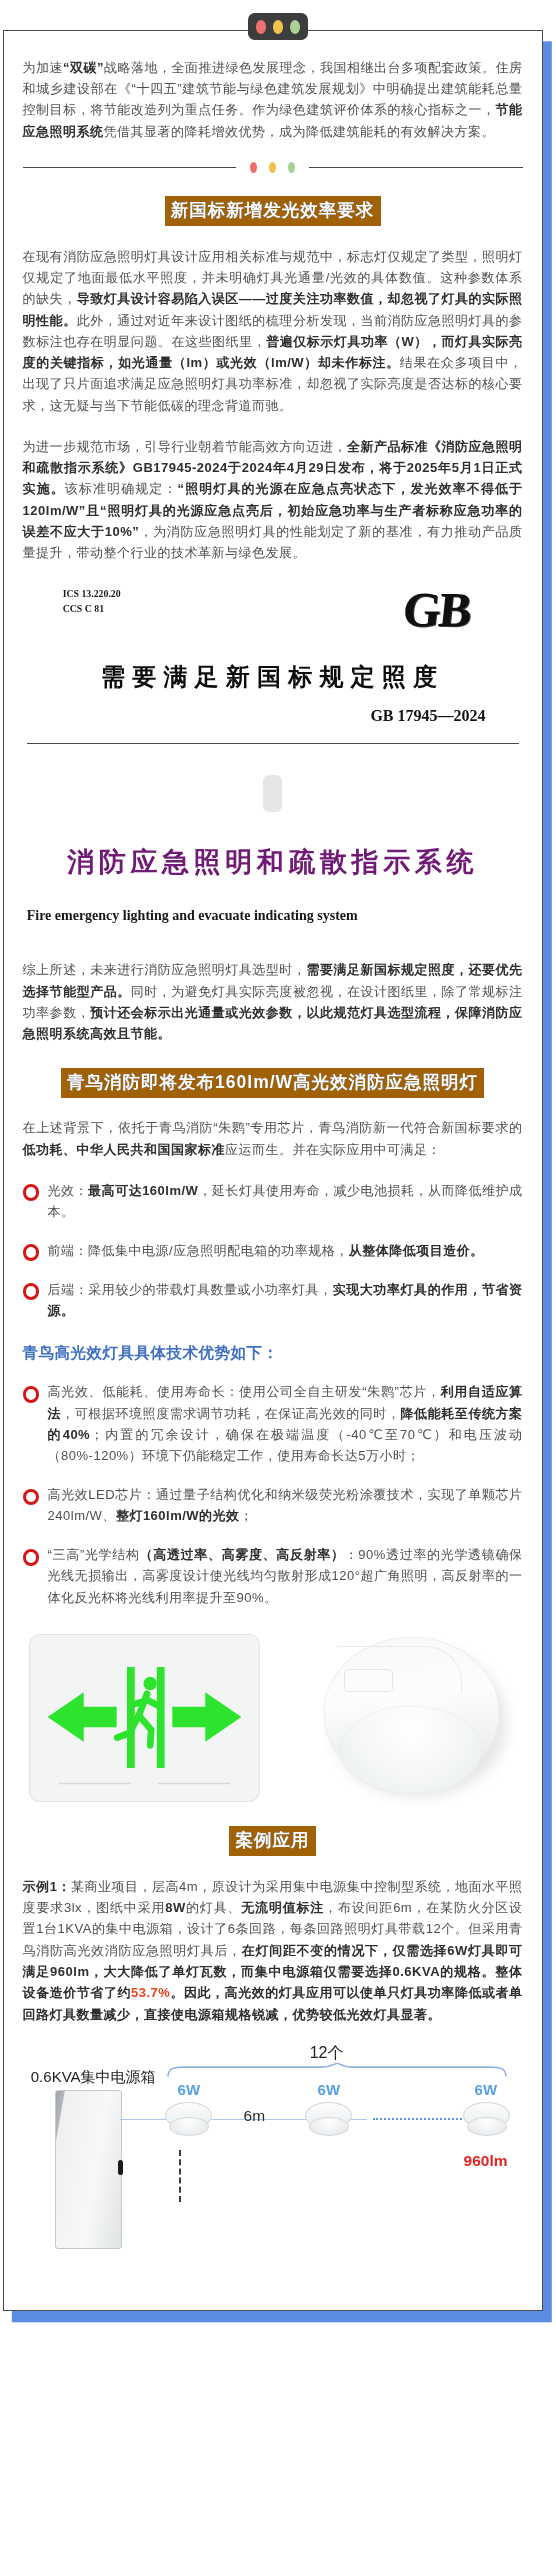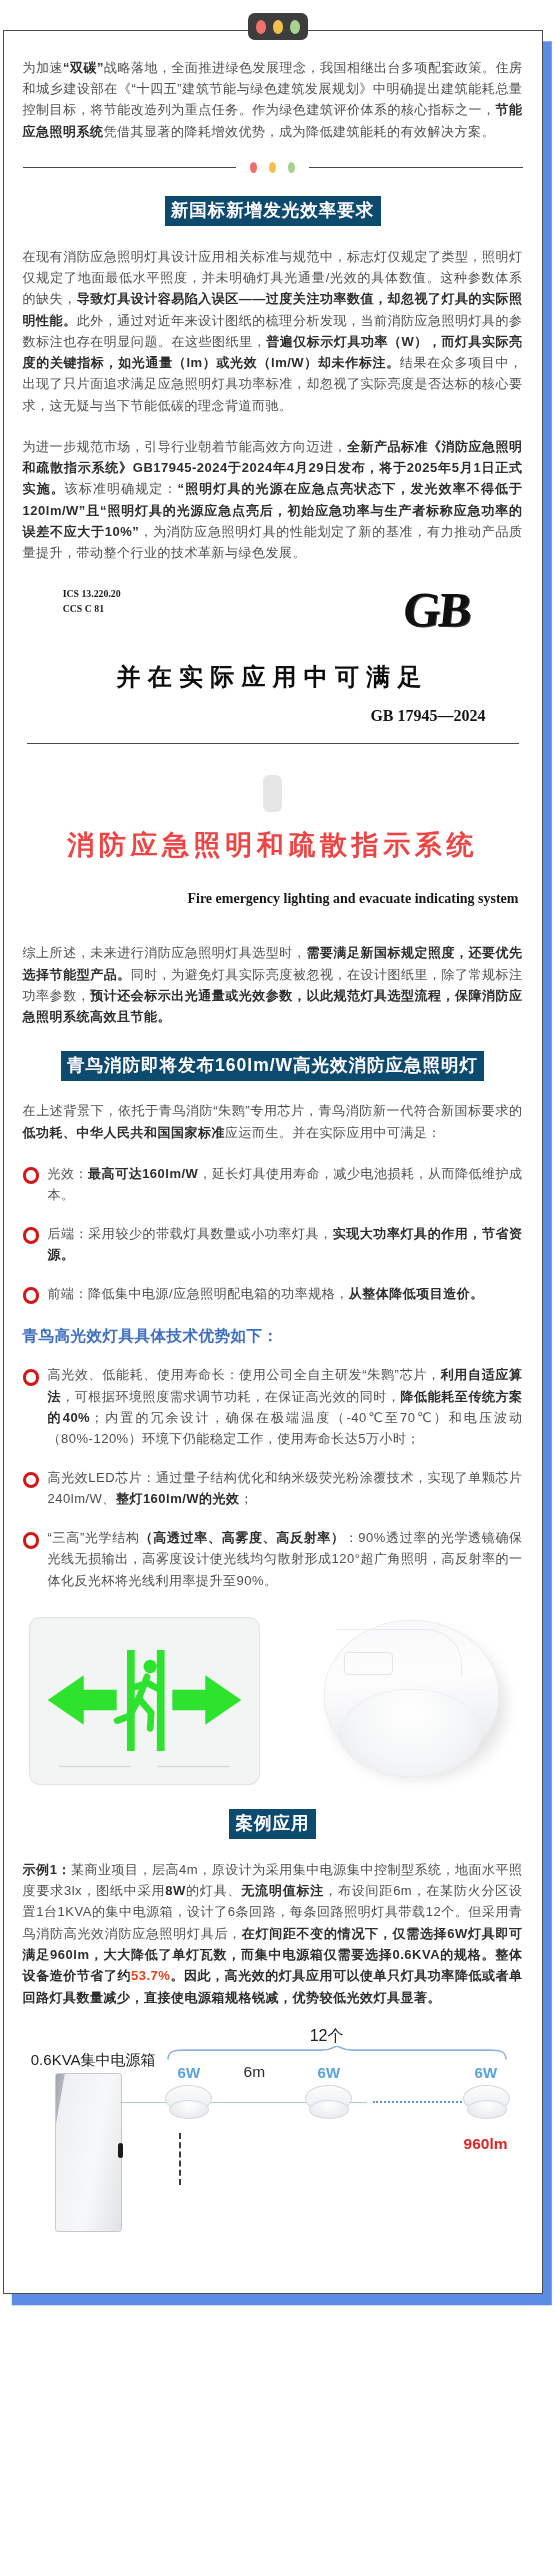--- a/index.html
+++ b/index.html
@@ -40,21 +40,21 @@
   
   .dot-divider{display:flex;align-items:center;justify-content:center;margin:17.5px 0;gap:13.4px;}
   .dot-divider .line{flex:1;height:1px;background:#474747;}
   .dot-divider .dots{display:flex;gap:11.3px;align-items:center;}
   .dot-divider i{display:block;width:7.7px;height:11.3px;border-radius:50%;}
   .d-red{background:#ef6f6d;} .d-yellow{background:#f2c14c;} .d-green{background:#a6d190;}
 
   
   .h-wrap{text-align:center;margin:23px 0 15.5px;}
   .sec-heading{
-    display:inline-block;margin:0;background:#0c4a6e;color:#ffffff;
+    display:inline-block;margin:0;background:#a16207;color:#ffffff;
     font-size:17.5px;font-weight:700;letter-spacing:1px;
     padding:4.1px 6.2px;line-height:1.25;
     text-shadow:0 0 0.5px #2c4f8e;
   }
 
   
   .bullet{display:flex;align-items:flex-start;margin:17.5px 0;}
   .ring{flex:0 0 auto;width:10.8px;height:10.8px;border:3.1px solid #d41616;border-radius:50%;margin:4.6px 8.2px 0 0;background:#fff;}
   .bullet .para{margin:0;flex:1;}
 
@@ -67,23 +67,23 @@
     transform:skewX(-6deg);color:#101010;padding-right:49px;
     text-shadow:1px 1px 0 #3a3a3a;
   }
   .gb-title{font-size:24px;font-weight:700;letter-spacing:7.2px;text-align:center;margin-top:27px;color:#0d0d0d;}
   .gb-code{font-size:16px;font-weight:700;text-align:right;margin-top:14px;padding-right:33px;}
   .gb-replaces{font-size:10.8px;font-weight:700;text-align:right;margin-top:6.2px;padding-right:33px;}
   .gb-rule{border:none;border-top:1px solid #4a4a4a;margin:18.5px 0 0;}
   .gb-smudge{width:19.6px;height:37px;background:#e6e6e6;border-radius:6.2px;margin:31px auto 0;}
   .gb-doc-title{
     font-family:"Liberation Sans","DejaVu Sans",sans-serif;
-    font-size:27px;font-weight:600;letter-spacing:4.6px;text-align:center;margin-top:15px;color:#ef4444;
-  }
-  .gb-doc-subtitle{font-size:14px;font-weight:700;text-align:right;margin-top:28px;color:#181818;}
+    font-size:27px;font-weight:600;letter-spacing:4.6px;text-align:center;margin-top:32px;color:#701a75;
+  }
+  .gb-doc-subtitle{font-size:14px;font-weight:700;text-align:left;margin-top:28px;color:#181818;}
 
   
   .products{display:flex;justify-content:space-between;align-items:center;margin:25px 5.2px 20.6px;}
   .exit-sign{width:233px;height:170px;}
   .lamp-photo{position:relative;width:209px;height:170px;}
   .lamp-photo .body{
     position:absolute;left:15.5px;top:4.1px;width:175px;height:149px;
     border-radius:50% 50% 48% 48%;
     background:linear-gradient(175deg,#f7f8f9 0%,#fdfdfe 40%,#eceef0 78%,#e4e7e9 100%);
     box-shadow:inset 0 0 0 0.5px #e2e5e7, 7.2px 10.3px 13.4px rgba(0,0,0,0.10);
@@ -153,21 +153,21 @@
     <p class="para"><span>为进一步规范市场，引导行业朝着节能高效方向迈进，</span><span class="b">全新产品标准《消防应急照明和疏散指示系统》GB17945-2024于2024年4月29日发布，将于2025年5月1日正式实施。</span><span>该标准明确规定：</span><span class="b">“照明灯具的光源在应急点亮状态下，发光效率不得低于120lm/W”且“照明灯具的光源应急点亮后，初始应急功率与生产者标称应急功率的误差不应大于10%”</span><span>，为消防应急照明灯具的性能划定了新的基准，有力推动产品质量提升，带动整个行业的技术革新与绿色发展。</span></p>
 
     <div class="gb-cover">
       <div class="gb-top">
         <div class="gb-ics">
           <div>ICS 13.220.20</div>
           <div>CCS C 81</div>
         </div>
         <div class="gb-logo">GB</div>
       </div>
-      <div class="gb-title">并在实际应用中可满足</div>
+      <div class="gb-title">需要满足新国标规定照度</div>
       <div class="gb-code">GB 17945—2024</div>
       <hr class="gb-rule">
       <div class="gb-smudge"></div>
       <div class="gb-doc-title">消防应急照明和疏散指示系统</div>
       <div class="gb-doc-subtitle">Fire emergency lighting and evacuate indicating system</div>
     </div>
 
     <p class="para"><span>综上所述，未来进行消防应急照明灯具选型时，</span><span class="b">需要满足新国标规定照度，还要优先选择节能型产品。</span><span>同时，为避免灯具实际亮度被忽视，在设计图纸里，除了常规标注功率参数，</span><span class="b">预计还会标示出光通量或光效参数，以此规范灯具选型流程，保障消防应急照明系统高效且节能。</span></p>
 
     <div class="h-wrap">
@@ -175,25 +175,25 @@
     </div>
 
     <p class="para"><span>在上述背景下，依托于青鸟消防“朱鹮”专用芯片，青鸟消防新一代符合新国标要求的</span><span class="b">低功耗、中华人民共和国国家标准</span><span>应运而生。并在实际应用中可满足：</span></p>
 
     <div class="bullet">
       <span class="ring"></span>
       <p class="para"><span>光效：</span><span class="b">最高可达160lm/W</span><span>，延长灯具使用寿命，减少电池损耗，从而降低维护成本。</span></p>
     </div>
     <div class="bullet">
       <span class="ring"></span>
+      <p class="para"><span>前端：降低集中电源/应急照明配电箱的功率规格，</span><span class="b">从整体降低项目造价。</span></p>
+    </div>
+    <div class="bullet">
+      <span class="ring"></span>
       <p class="para"><span>后端：采用较少的带载灯具数量或小功率灯具，</span><span class="b">实现大功率灯具的作用，节省资源。</span></p>
-    </div>
-    <div class="bullet">
-      <span class="ring"></span>
-      <p class="para"><span>前端：降低集中电源/应急照明配电箱的功率规格，</span><span class="b">从整体降低项目造价。</span></p>
     </div>
 
     <p class="blue-lead">青鸟高光效灯具具体技术优势如下：</p>
 
     <div class="bullet">
       <span class="ring"></span>
       <p class="para"><span>高光效、低能耗、使用寿命长：使用公司全自主研发“朱鹮”芯片，</span><span class="b">利用自适应算法</span><span>，可根据环境照度需求调节功耗，在保证高光效的同时，</span><span class="b">降低能耗至传统方案的40%</span><span>；内置的冗余设计，确保在极端温度（-40℃至70℃）和电压波动（80%-120%）环境下仍能稳定工作，使用寿命长达5万小时；</span></p>
     </div>
     <div class="bullet">
       <span class="ring"></span>
@@ -266,21 +266,21 @@
           <div class="dome"></div>
         </div>
       <div class="lamp" style="left:282px;top:54px;">
           <div class="top"></div>
           <div class="dome"></div>
         </div>
       <div class="lamp" style="left:440px;top:54px;">
           <div class="top"></div>
           <div class="dome"></div>
         </div>
-      <span class="dg-gap" style="left:221px;top:32px;">6m</span>
+      <span class="dg-gap" style="left:221px;top:59px;">6m</span>
       <span class="dg-lumen" style="left:441px;top:104px;">960lm</span>
 
       <div class="dg-loopline"></div>
 
     </div>
 
   </div>
 </div>
 
 

